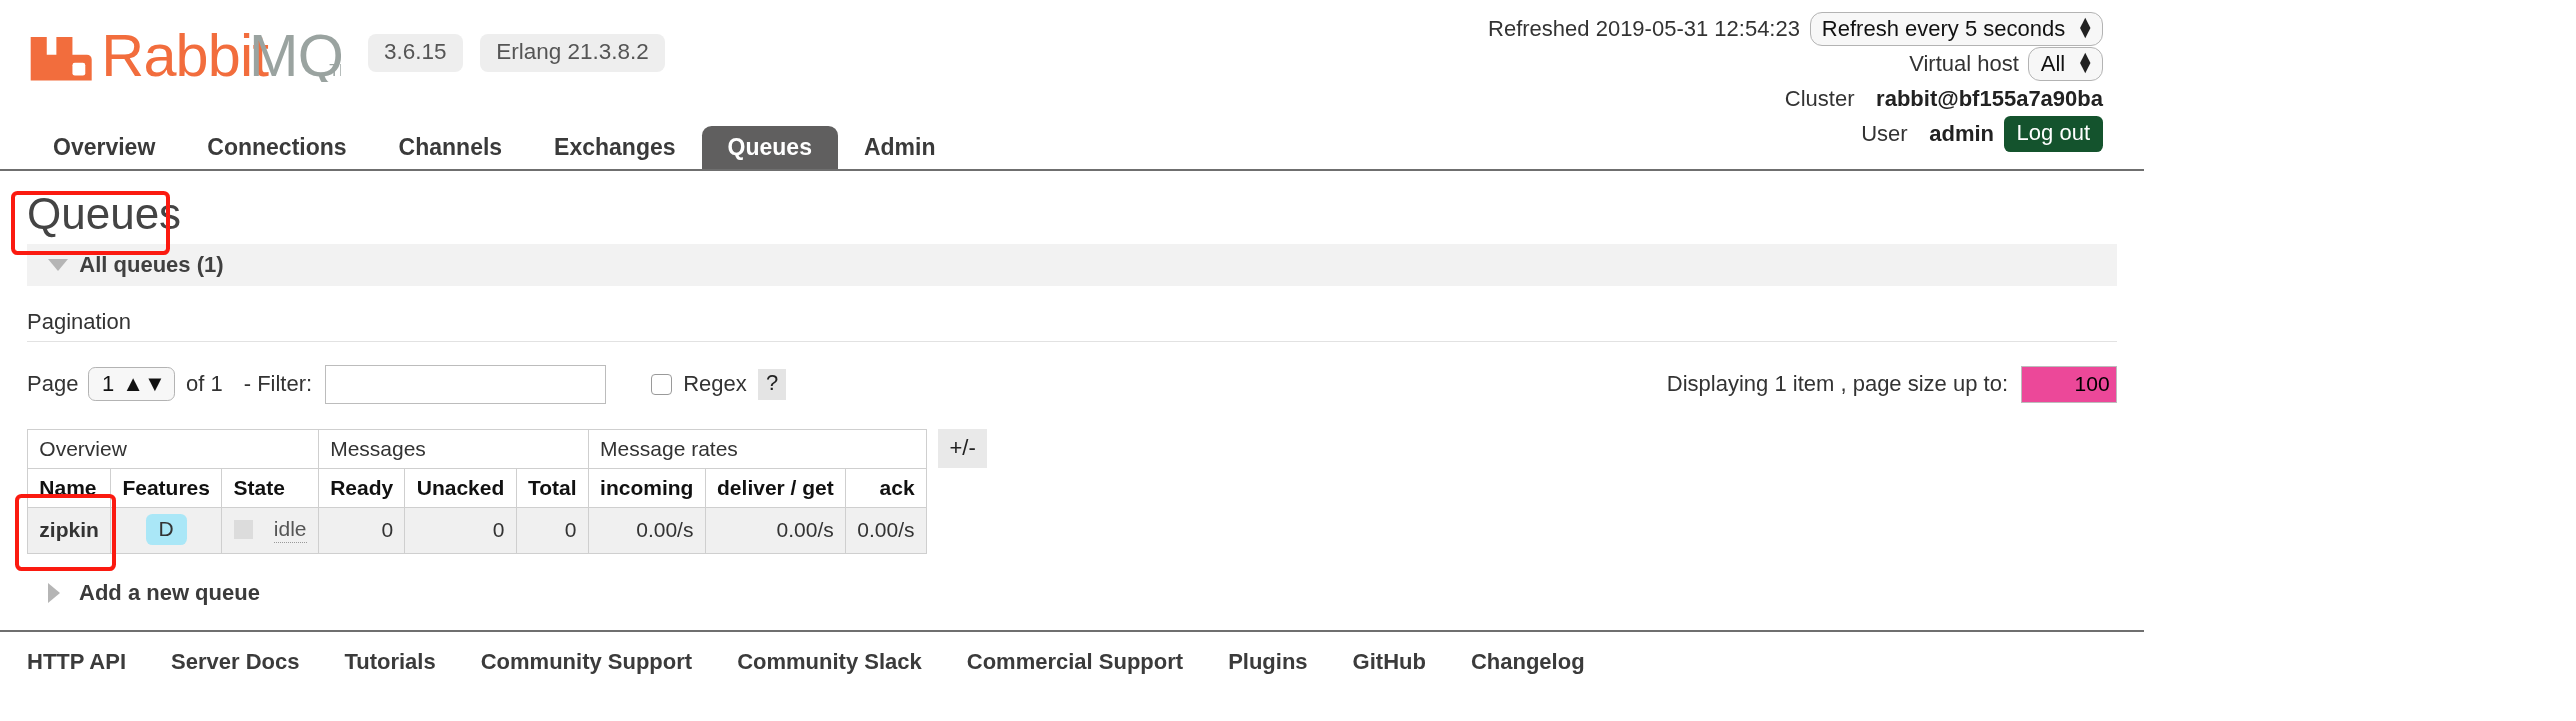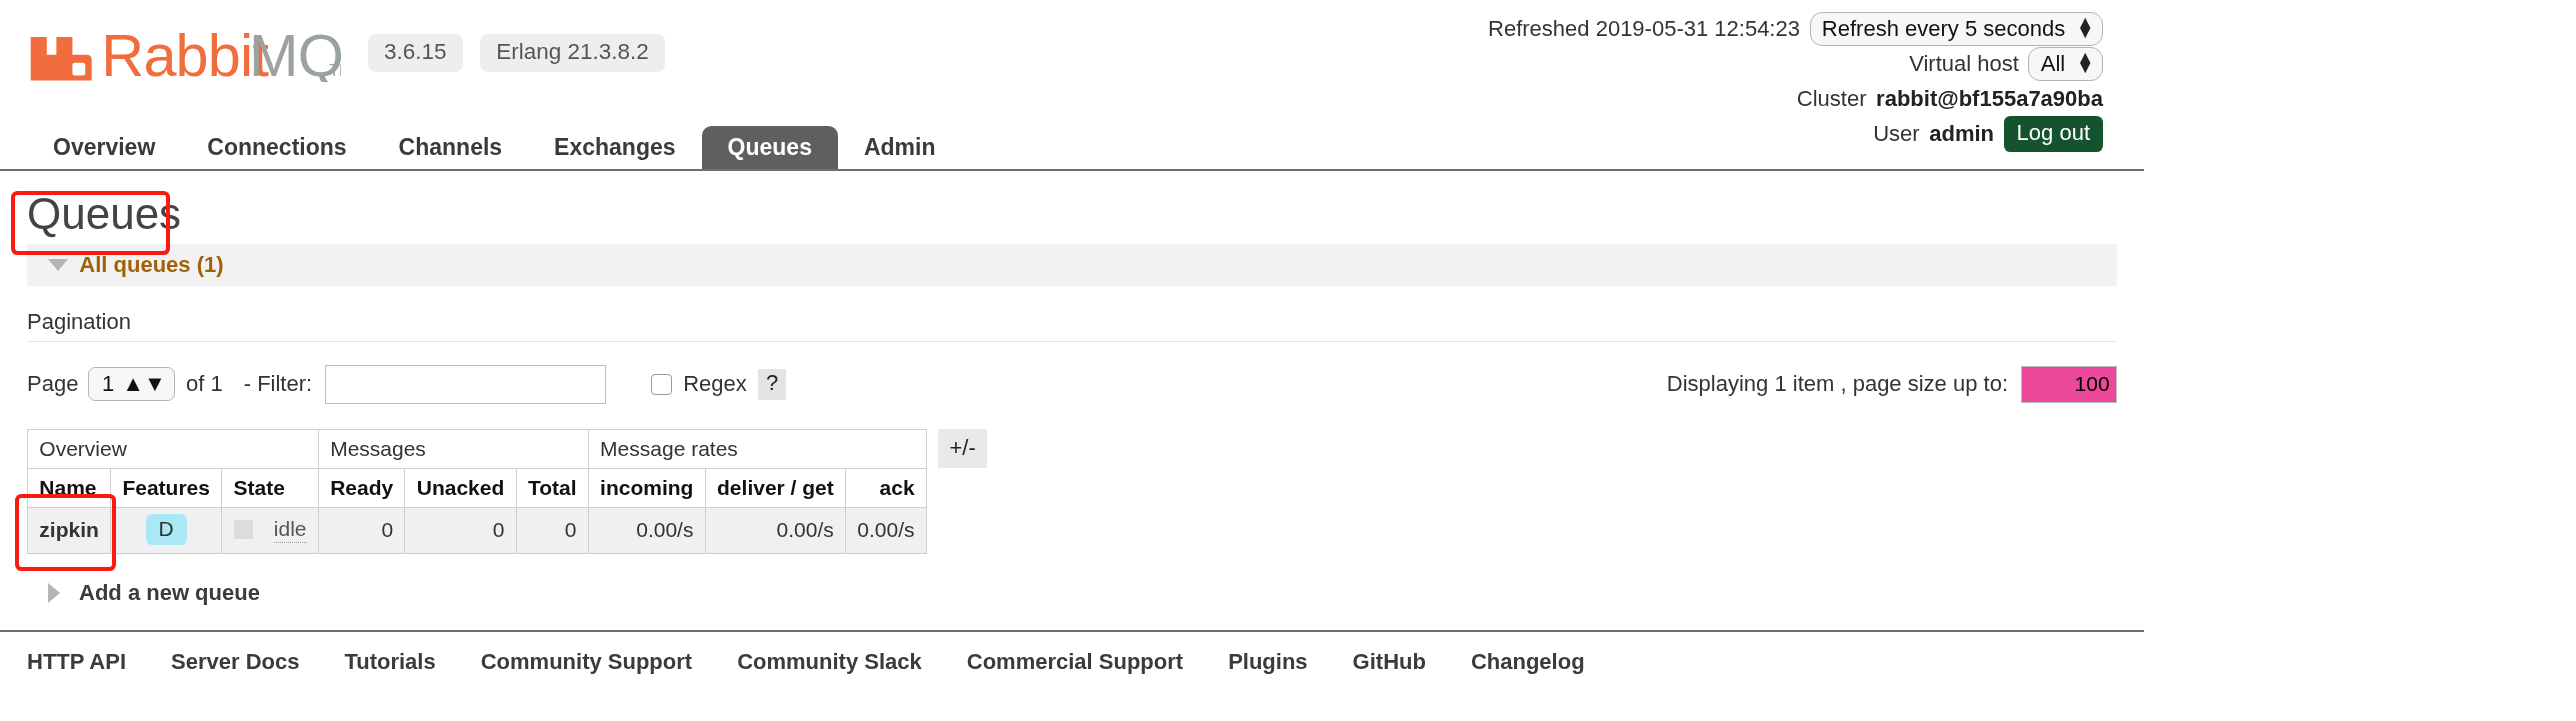--- a/index.html
+++ b/index.html
@@ -51,21 +51,21 @@
     font-size: 22px;
     color: #333333;
   }
   .hr-line {
     display: flex; align-items: center; justify-content: flex-end;
     gap: 9.6px;
     height: 35px;
     white-space: nowrap;
   }
   .hr-label { color: #333; }
-  .hr-strong { font-weight: bold; color: #222; }
+  .hr-strong { font-weight: bold; color: #222; margin-left: 12px; }
 
   .fake-select {
     display: inline-flex; align-items: center; gap: 11.3px;
     border: 0.8px solid #b3b3b3;
     border-radius: 12px;
     background: #f7f7f7;
     padding: 3.2px 8px 4px 11.3px;
     font-size: 22px;
     color: #111;
     line-height: 1.15;
@@ -121,21 +121,21 @@
     line-height: 1.12;
     display: inline-block;
   }
 
   .section-bar {
     background: #f2f2f2;
     padding: 7.2px 0 8.8px 0;
     display: flex; align-items: center; gap: 11.3px;
     font-size: 22px;
     font-weight: bold;
-    color: #a16207;
+    color: #404040;
     margin-top: 1.6px;
   }
   .tri {
     width: 0; height: 0;
     margin-left: 21px;
   }
   .tri.down {
     border-left: 10.5px solid transparent;
     border-right: 10.5px solid transparent;
     border-top: 12px solid #b5b5b5;

